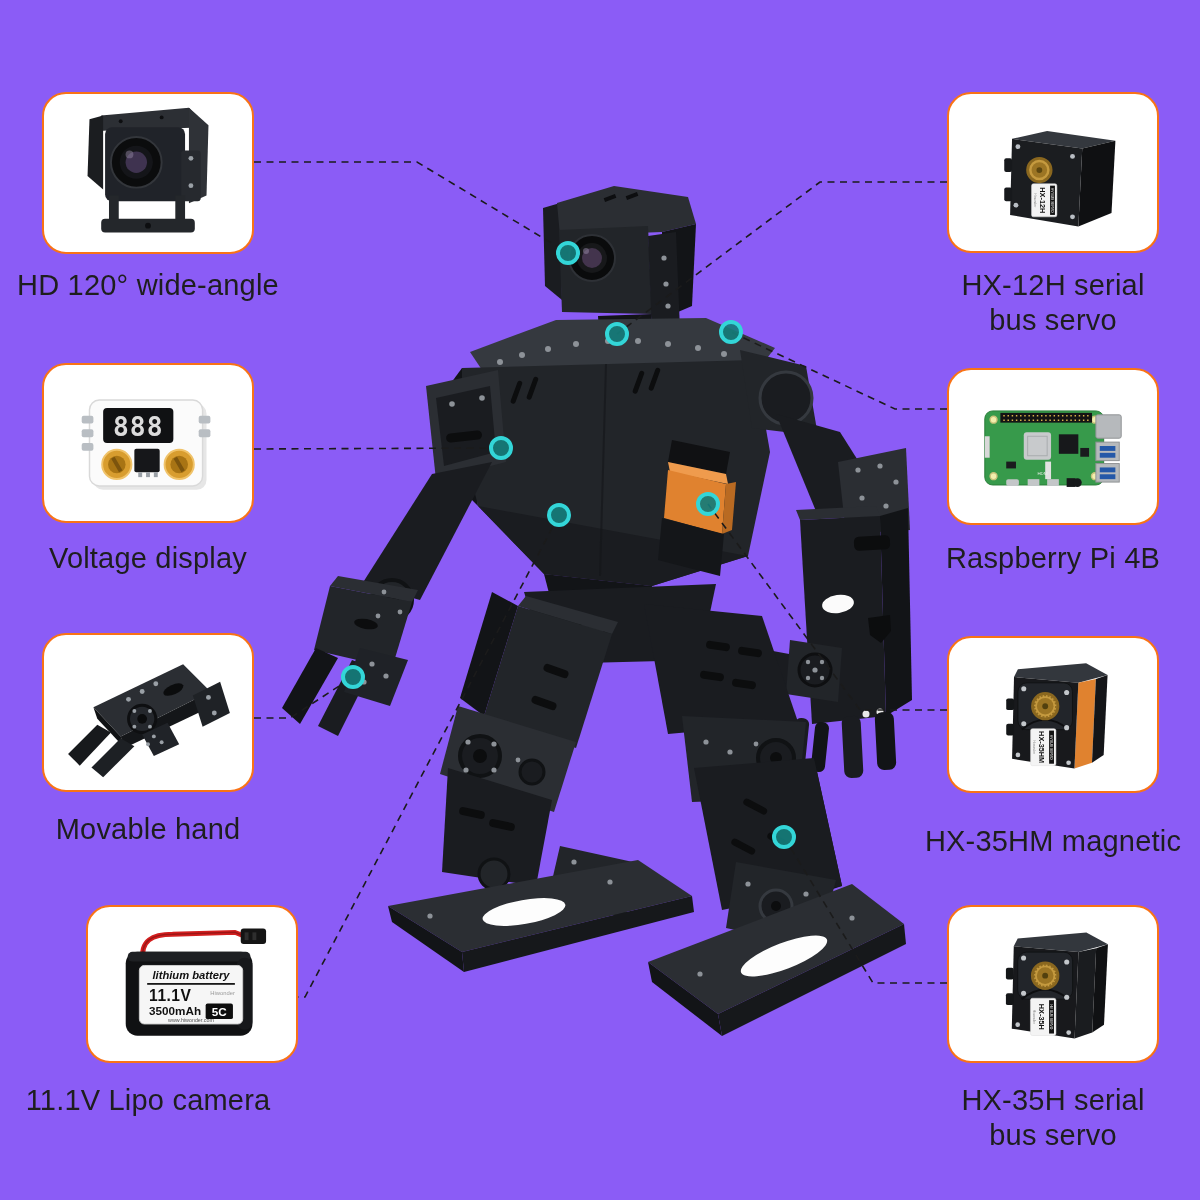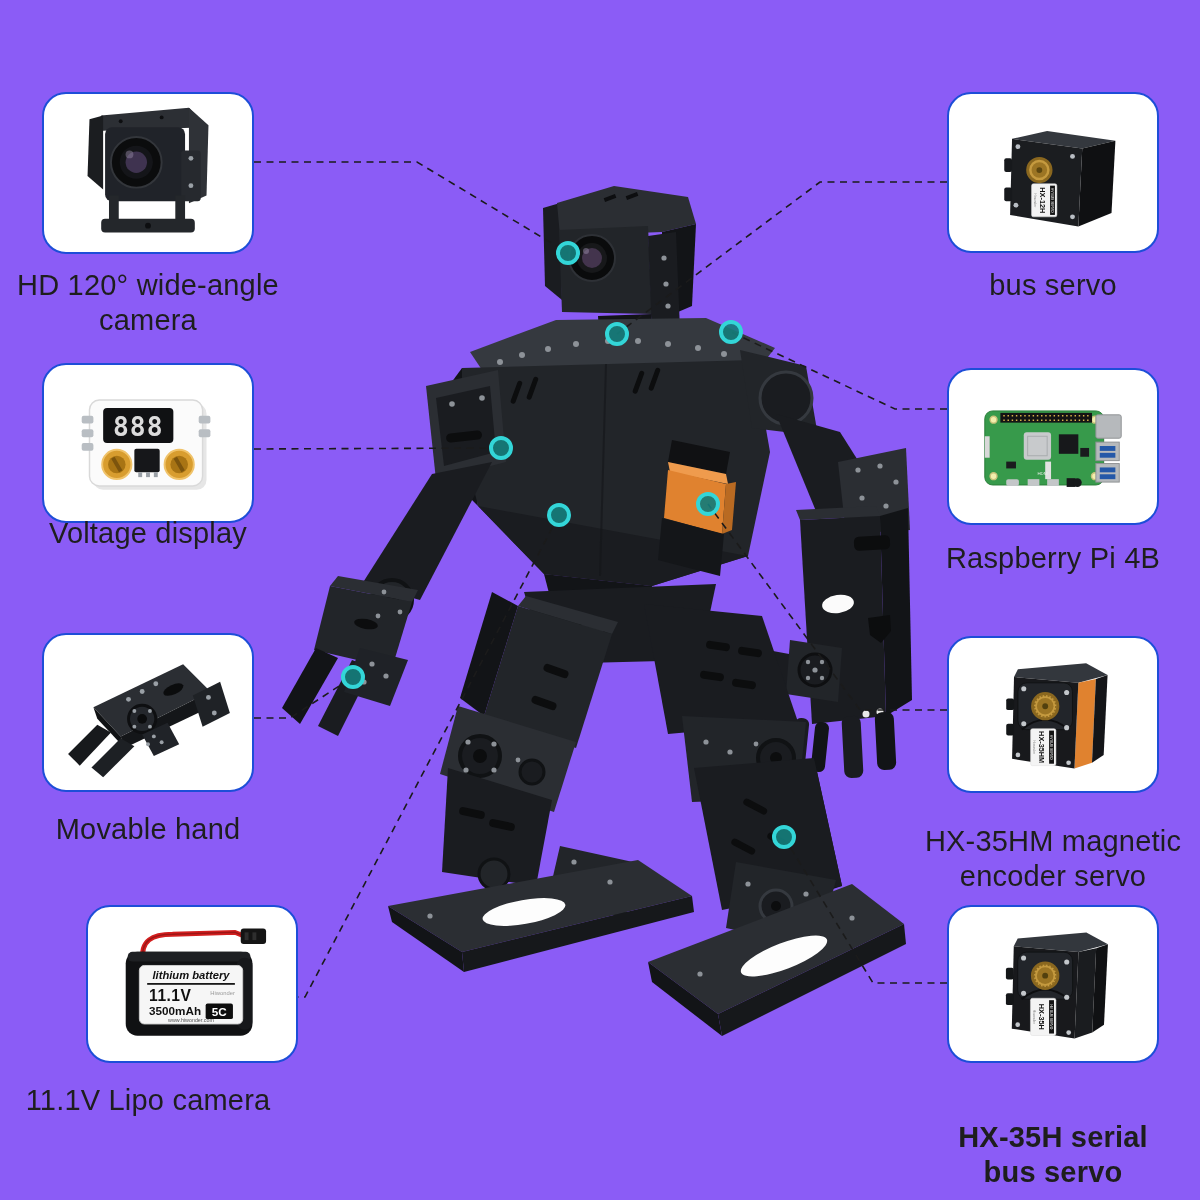--- a/index.html
+++ b/index.html
@@ -3,21 +3,21 @@
 <meta charset="utf-8">
 <style>
   html,body{margin:0;padding:0;background:#ffffff;}
   .canvas{
     position:relative;width:1200px;height:1200px;background:#8b5cf6;
     font-family:"Liberation Sans",sans-serif;overflow:hidden;
   }
   .overlay{position:absolute;left:0;top:0;width:1200px;height:1200px;}
   .callout{
     position:absolute;width:212px;background:#ffffff;
-    border:2px solid #1d4ed8;border-radius:24px;
+    border:2px solid #f97316;border-radius:24px;
     display:flex;align-items:flex-start;justify-content:center;
     box-sizing:border-box;z-index:3;
   }
   .callout svg{display:block;}
   .callout-label{
     position:absolute;width:280px;text-align:center;z-index:3;
     font-size:29px;line-height:35px;color:#1e1e1e;letter-spacing:.2px;
     font-weight:400;
   }
   .col-left .callout{left:42px;}
@@ -278,21 +278,20 @@
         <rect x="66" y="104" width="10" height="26" fill="#24272b"></rect>
         <rect x="134" y="104" width="10" height="26" fill="#24272b"></rect>
         <rect x="58" y="128" width="96" height="14" rx="4" fill="#24272b"></rect>
         <circle cx="106" cy="135" r="3" fill="#0d0e10"></circle>
         <circle cx="78" cy="28" r="2" fill="#0d0e10"></circle>
           <circle cx="120" cy="24" r="2" fill="#0d0e10"></circle>
       </svg>
     </div>
     <div class="callout-label" style="top:268px;">
       <div>HD 120° wide-angle</div>
-      <div>camera</div>
     </div>
 
     <div class="callout" style="top:363px;height:160px;">
       <svg width="212" height="156" viewBox="0 0 212 160">
         <rect x="50" y="40" width="116" height="88" rx="10" fill="#e6e6e6"></rect>
         <rect x="46" y="36" width="116" height="88" rx="10" fill="#fbfbfb" stroke="#d9d9d9" stroke-width="1.5"></rect>
         <rect x="38" y="52" width="12" height="8" rx="2" fill="#b9bec3"></rect>
         <rect x="38" y="66" width="12" height="8" rx="2" fill="#b9bec3"></rect>
         <rect x="38" y="80" width="12" height="8" rx="2" fill="#b9bec3"></rect>
         <rect x="158" y="52" width="12" height="8" rx="2" fill="#b9bec3"></rect>
@@ -304,21 +303,21 @@
           <rect x="104" y="110" width="4" height="5" fill="#9aa0a6"></rect>
           <rect x="112" y="110" width="4" height="5" fill="#9aa0a6"></rect>
         <circle cx="74" cy="102" r="15" fill="#d89d2f" stroke="#f0c36a" stroke-width="2"></circle>
         <circle cx="74" cy="102" r="9" fill="#a87414"></circle>
         <rect x="72" y="94" width="4" height="16" fill="#7c540d" transform="rotate(-30 74 102)"></rect>
         <circle cx="138" cy="102" r="15" fill="#d89d2f" stroke="#f0c36a" stroke-width="2"></circle>
         <circle cx="138" cy="102" r="9" fill="#a87414"></circle>
         <rect x="136" y="94" width="4" height="16" fill="#7c540d" transform="rotate(-30 138 102)"></rect>
       </svg>
     </div>
-    <div class="callout-label" style="top:516px;">
+    <div class="callout-label" style="top:541px;">
       <div>Voltage display</div>
     </div>
 
     <div class="callout" style="top:633px;height:159px;">
       <svg width="212" height="155" viewBox="0 0 212 159">
         <polygon points="50,74 142,30 170,58 78,104" fill="#2b2e33"></polygon>
         <polygon points="78,104 170,58 174,72 82,116" fill="#141619"></polygon>
         <polygon points="50,74 78,104 82,116 54,86" fill="#101214"></polygon>
         <ellipse cx="132" cy="56" rx="11" ry="5" fill="#0b0c0d" transform="rotate(-24 132 56)"></ellipse>
         <polygon points="152,62 180,48 190,80 162,94" fill="#1f2226"></polygon>
@@ -390,20 +389,21 @@
         <g transform="rotate(90 97 109)">
           <rect x="80" y="96" width="34" height="26" rx="2" fill="#f3f3f3" stroke="#dddddd" stroke-width=".5"></rect>
           <rect x="82" y="98" width="30" height="5" fill="#131313"></rect>
           <text x="97" y="102" text-anchor="middle" font-size="3.4" fill="#ffffff">HV BUS SERVO</text>
           <text x="97" y="113" text-anchor="middle" font-size="7.5" font-weight="bold" fill="#111111">HX-12H</text>
           <text x="97" y="119.5" text-anchor="middle" font-size="3.4" fill="#888888">Hiwonder</text>
         </g>
       </svg>
     </div>
     <div class="callout-label" style="top:268px;">
+      <div>HX-12H serial</div>
       <div>bus servo</div>
     </div>
 
     <div class="callout" style="top:368px;height:157px;">
       <svg width="212" height="153" viewBox="0 0 212 157">
         <rect x="36" y="42" width="122" height="76" rx="8" fill="#379a4b" stroke="#2a7d3a" stroke-width="1"></rect>
         <circle cx="45" cy="51" r="3.5" fill="#f2efad" stroke="#c9c27a" stroke-width="1.5"></circle>
         <circle cx="149" cy="51" r="3.5" fill="#f2efad" stroke="#c9c27a" stroke-width="1.5"></circle>
         <circle cx="45" cy="109" r="3.5" fill="#f2efad" stroke="#c9c27a" stroke-width="1.5"></circle>
         <circle cx="149" cy="109" r="3.5" fill="#f2efad" stroke="#c9c27a" stroke-width="1.5"></circle>
@@ -460,21 +460,20 @@
           <rect x="77" y="99" width="38" height="26" rx="2" fill="#f4f4f4" stroke="#dddddd" stroke-width=".5"></rect>
           <rect x="79" y="101" width="34" height="5" fill="#131313"></rect>
           <text x="96" y="105" text-anchor="middle" font-size="3.4" fill="#ffffff">HV BUS SERVO</text>
           <text x="96" y="116" text-anchor="middle" font-size="7.5" font-weight="bold" fill="#111111">HX-35HM</text>
           <text x="96" y="122.5" text-anchor="middle" font-size="3.4" fill="#888888">Hiwonder</text>
         </g>
       </svg>
     </div>
     <div class="callout-label" style="top:812px;margin-top:12px;">
       <div>HX-35HM magnetic</div>
-      <div>encoder servo</div>
     </div>
 
     <div class="callout" style="top:905px;height:158px;">
       <svg width="212" height="154" viewBox="0 0 212 157">
         <polygon points="70,32 140,26 162,38 132,46 66,40" fill="#33373d"></polygon>
         <polygon points="132,46 150,42 146,128 128,134" fill="#1a1c1f"></polygon>
         <polygon points="150,42 162,38 158,120 146,128" fill="#101113"></polygon>
         <polygon points="66,40 132,46 128,134 64,124" fill="#18191c"></polygon>
         <rect x="70" y="46" width="56" height="48" rx="9" fill="#22252a" stroke="#101214" stroke-width="1"></rect>
         <path d="M 74,94 Q 98,74 122,94" stroke="#0d0e10" stroke-width="2" fill="none"></path>
@@ -492,19 +491,19 @@
           <circle cx="122" cy="128" r="2.4" fill="#c3c7cb"></circle>
         <g transform="rotate(90 96 112)">
           <rect x="77" y="99" width="38" height="26" rx="2" fill="#f4f4f4" stroke="#dddddd" stroke-width=".5"></rect>
           <rect x="79" y="101" width="34" height="5" fill="#131313"></rect>
           <text x="96" y="105" text-anchor="middle" font-size="3.4" fill="#ffffff">HV BUS SERVO</text>
           <text x="96" y="116" text-anchor="middle" font-size="7.5" font-weight="bold" fill="#111111">HX-35H</text>
           <text x="96" y="122.5" text-anchor="middle" font-size="3.4" fill="#888888">Hiwonder</text>
         </g>
       </svg>
     </div>
-    <div class="callout-label" style="top:1120px;font-weight:bold;">
+    <div class="callout-label" style="top:1083px;">
       <div>HX-35H serial</div>
       <div>bus servo</div>
     </div>
   </div>
 
 </div>
 
 </body></html>

